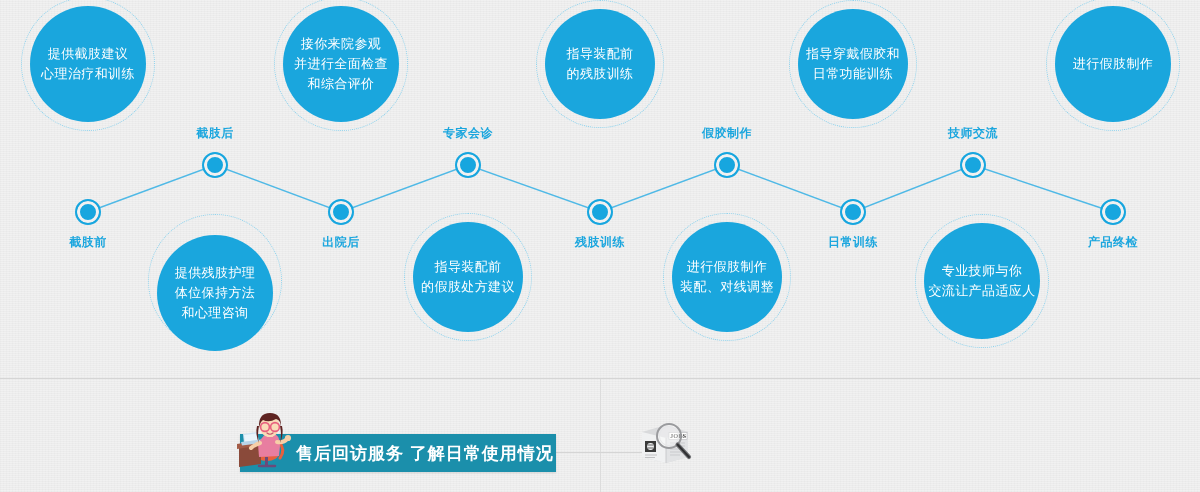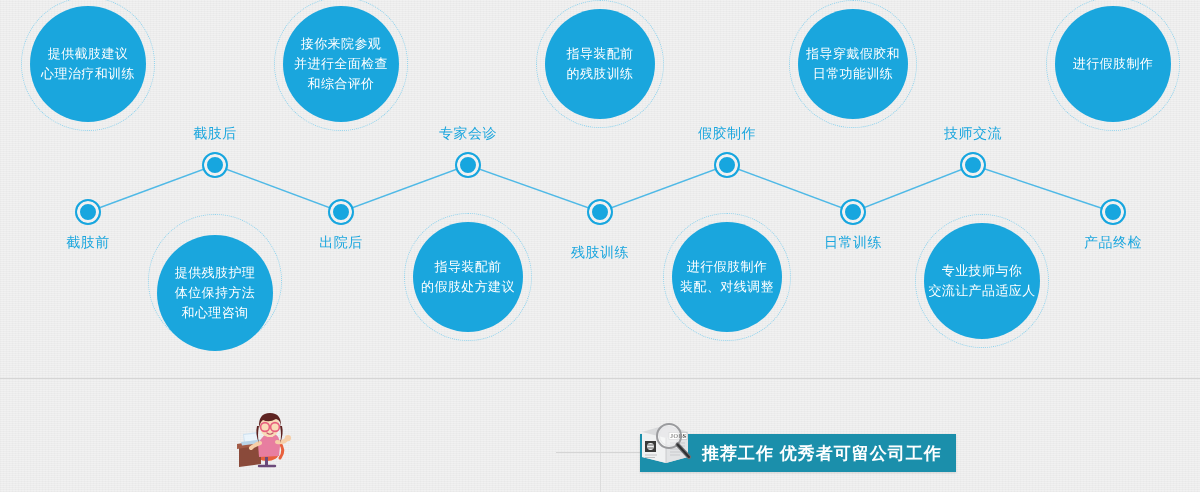--- a/index.html
+++ b/index.html
@@ -29,21 +29,21 @@
     box-shadow:0 0 0 3px #f1f1f1 inset;
     box-sizing:border-box;
     z-index:6;
   }
   .node .core{
     position:absolute;left:4px;top:4px;width:14px;height:14px;border-radius:50%;
     background:#17a6df;
   }
   .node-label{
     position:absolute;z-index:7;
-    color:#1ba6de;font-size:14px;font-weight:normal;white-space:nowrap;
+    color:#1ba6de;font-size:12px;font-weight:bold;white-space:nowrap;
     transform:translateX(-50%);
     letter-spacing:.5px;
   }
 
   
   .bubble{
     position:absolute;z-index:5;
     border-radius:50%;
     background:#1aa6dd;
     color:#ffffff;
@@ -115,21 +115,21 @@
         <span class="core"></span>
       </div>
       <div class="node-label" style="left: 341px; top: 234px;">出院后</div>
       <div class="node" style="left: 468px; top: 165px;">
         <span class="core"></span>
       </div>
       <div class="node-label" style="left: 468px; top: 125px;">专家会诊</div>
       <div class="node" style="left: 600px; top: 212px;">
         <span class="core"></span>
       </div>
-      <div class="node-label" style="left: 600px; top: 244px;">残肢训练</div>
+      <div class="node-label" style="left: 600px; top: 234px;">残肢训练</div>
       <div class="node" style="left: 727px; top: 165px;">
         <span class="core"></span>
       </div>
       <div class="node-label" style="left: 727px; top: 125px;">假胶制作</div>
       <div class="node" style="left: 853px; top: 212px;">
         <span class="core"></span>
       </div>
       <div class="node-label" style="left: 853px; top: 234px;">日常训练</div>
       <div class="node" style="left: 973px; top: 165px;">
         <span class="core"></span>
@@ -170,20 +170,23 @@
       <div class="bubble" style="width: 116px; height: 116px; left: 924px; top: 223px;">专业技师与你
 交流让产品适应人</div>
     </div>
 
   <div class="hr-divider"></div>
   <div class="v-divider"></div>
 
   <div class="stub" style="left:556px;top:452px;width:46px;"></div>
   <div class="stub" style="left:598px;top:452px;width:44px;"></div>
 
+  <div class="banner" style="left:240px;top:434px;width:316px;">
+    <span class="banner-text" style="margin-left:56px;">售后回访服务 了解日常使用情况</span>
+  </div>
 
   <svg class="banner-icon" style="left:236px;top:412px;" viewBox="0 0 58 58">
 
     <ellipse cx="31" cy="41" rx="12" ry="8" fill="#e8603c"></ellipse>
     <rect x="29" y="45" width="3" height="9" fill="#6b4a7a"></rect>
     <path d="M23 54 L39 54" stroke="#6b4a7a" stroke-width="2.4" fill="none" stroke-linecap="round"></path>
     <path d="M43 30 q7 8 1 16" stroke="#e8603c" stroke-width="3" fill="none" stroke-linecap="round"></path>
 
     <path d="M3 34 L25 31 L25 52 L3 55 Z" fill="#8a4a3a"></path>
     <path d="M1 32 L27 28 L27 33 L1 37 Z" fill="#a35b46"></path>
@@ -206,23 +209,20 @@
     <path d="M23 14 q-2 10 0 17 q-4 -9 -2 -17 Z" fill="#5e2321"></path>
     <path d="M44 14 q2 10 0 17 q4 -9 2 -17 Z" fill="#5e2321"></path>
 
     <circle cx="29" cy="15" r="4.4" fill="none" stroke="#e8607f" stroke-width="1.6"></circle>
     <circle cx="39" cy="15" r="4.4" fill="none" stroke="#e8607f" stroke-width="1.6"></circle>
     <path d="M33.4 15 L34.6 15" stroke="#e8607f" stroke-width="1.4"></path>
 
     <path d="M31 21 q3 2.5 6 0" stroke="#c4526a" stroke-width="1.2" fill="none" stroke-linecap="round"></path>
   </svg>
 
-  <div class="banner" style="left:640px;top:434px;width:316px;">
-    <span class="banner-text" style="margin-left:62px;">推荐工作 优秀者可留公司工作</span>
-  </div>
 
   <svg class="banner-icon" style="left:636px;top:412px;" viewBox="0 0 58 58">
 
     <path d="M6 20 L30 13 L52 20 L52 45 L30 51 L6 45 Z" fill="#d9dadc"></path>
     <path d="M6 20 L30 26 L30 51 L6 45 Z" fill="#f0f1f2"></path>
     <path d="M30 26 L52 20 L52 45 L30 51 Z" fill="#e2e3e5"></path>
 
     <path d="M30 26 L30 51" stroke="#c2c3c5" stroke-width="0.8"></path>
 
     <rect x="33" y="20.5" width="18" height="7" fill="#ffffff" stroke="#b9babc" stroke-width="0.6"></rect>

